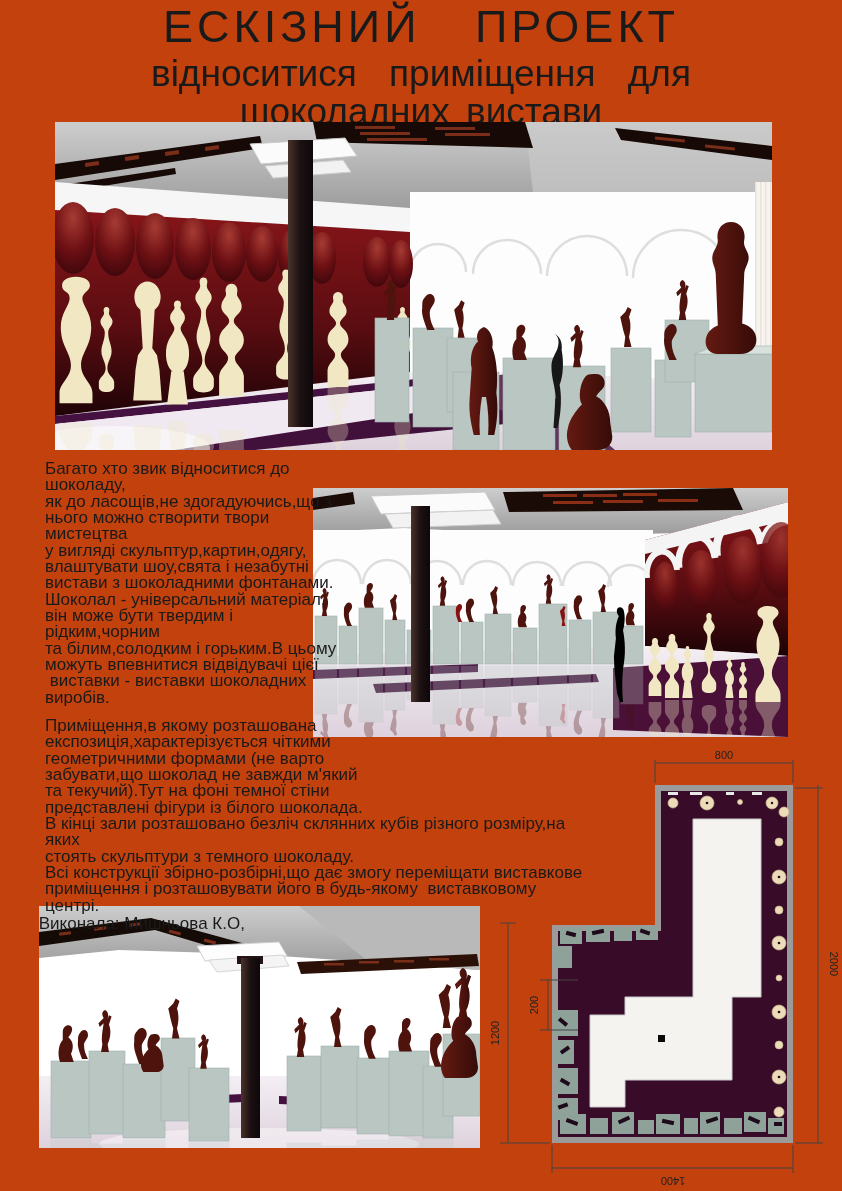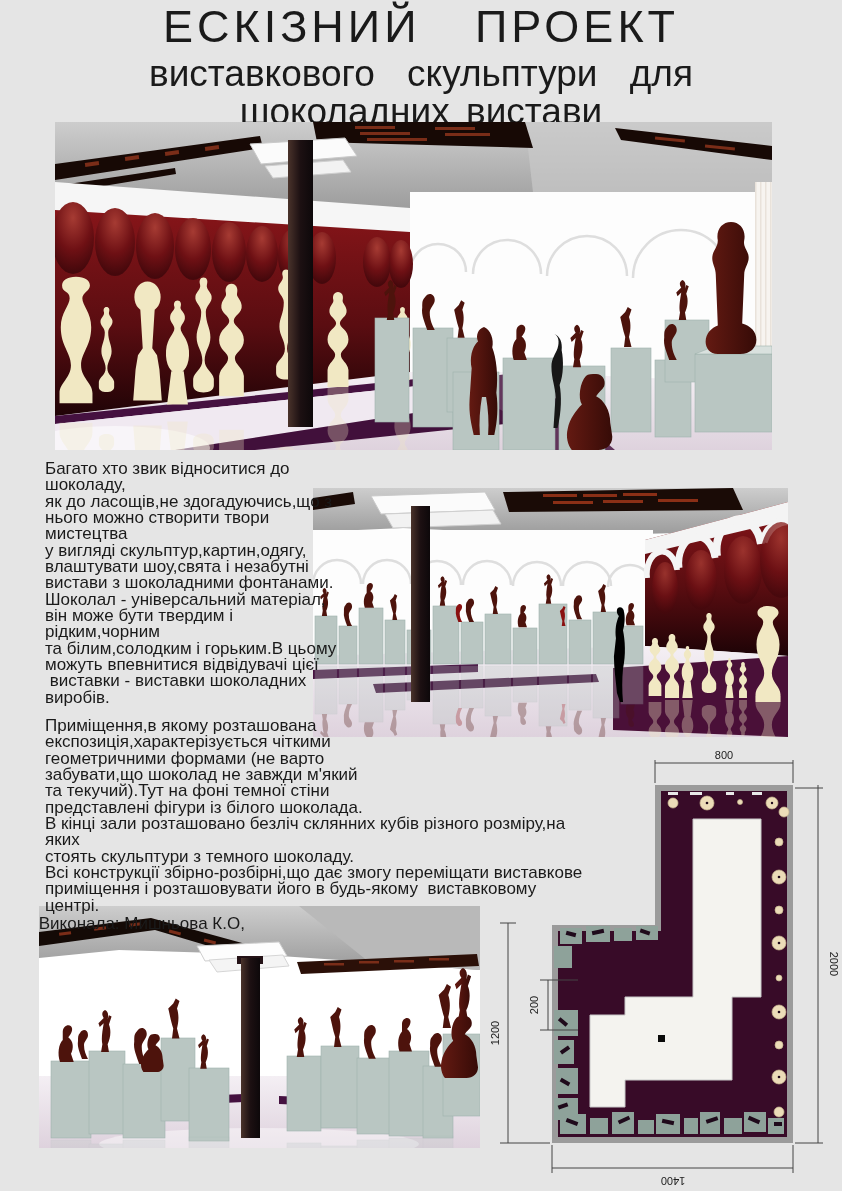--- a/index.html
+++ b/index.html
@@ -1,21 +1,21 @@
 <!DOCTYPE html>
 <html style="--cream: #f1e8c3; --chocolate: #4d130c; --chocolate-dark: #2e0a07; --red-wall: #7b1317; --glass-cube: #b9c6c2; --floor-purple: #451140; --plan-floor: #380b28; --plan-wall: #9b9b9b; --ceiling-gray: #b4b4b4; --text: #1a1a1a;"><head>
 <meta charset="utf-8">
 <style>
   :root{
     --cream:#f1e8c3; --chocolate:#4d130c; --chocolate-dark:#2e0a07;
     --red-wall:#7b1317; --glass-cube:#b9c6c2; --floor-purple:#451140;
     --plan-floor:#380b28; --plan-wall:#9b9b9b; --ceiling-gray:#b4b4b4; --text:#1a1a1a;
   }
   html,body{margin:0;padding:0;background:#fff;}
-  .canvas{position:relative;width:842px;height:1191px;background:#e5e5e5;overflow:hidden;
+  .canvas{position:relative;width:842px;height:1191px;background:#c2410c;overflow:hidden;
           font-family:"Liberation Sans",sans-serif;color:var(--text);}
   .title{position:absolute;left:0;top:0;width:842px;text-align:center;line-height:1;}
   .t1{font-size:45px;letter-spacing:4px;word-spacing:38px;margin-top:4px;}
   .t2{font-size:37px;word-spacing:22px;margin-top:6px;}
   .t3{font-size:37px;word-spacing:6px;margin-top:1px;}
   .para{position:absolute;font-size:17px;line-height:16.35px;white-space:pre-wrap;z-index:5;}
   #p1{left:45px;top:461px;width:300px;}
   #p2{left:45px;top:681px;width:540px;margin-top:37px;}
   #author{left:34px;top:872px;width:400px;margin-top:44px;}
   svg{position:absolute;display:block;}
@@ -33,21 +33,21 @@
   .mosaic{fill:#8ea29a;}
   .mark{fill:#1f0a1b;}
 </style>
 </head>
 <body>
 
 <div class="canvas">
 
   <div class="title">
     <div class="t1">ЕСКІЗНИЙ ПРОЕКТ</div>
-    <div class="t2">виставкового скульптури для</div>
+    <div class="t2">відноситися приміщення для</div>
     <div class="t3">шоколадних вистави</div>
   </div>
 
   <svg width="0" height="0" style="position:absolute">
     <defs>
       <linearGradient id="gCeil" x1="0" y1="0" x2="0" y2="1">
         <stop offset="0" stop-color="#cdcdcd"></stop>
           <stop offset="1" stop-color="#9a9a9a"></stop>
       </linearGradient>
       <linearGradient id="gRed" x1="0" y1="0" x2="0" y2="1">

